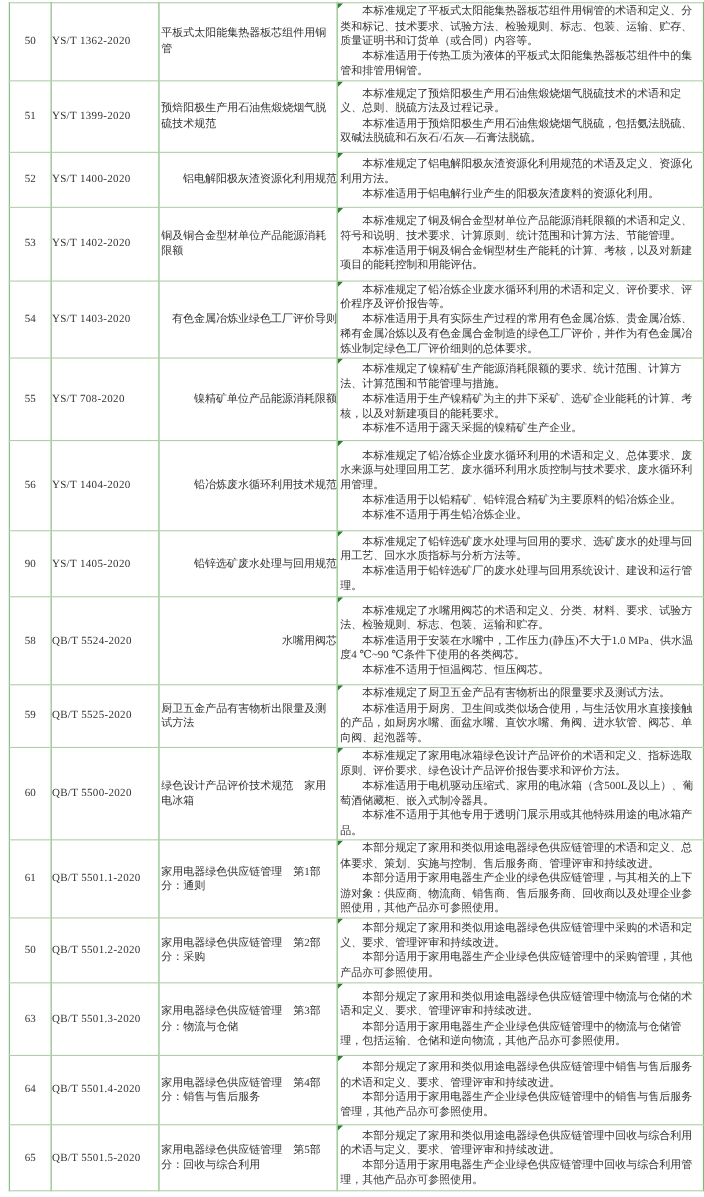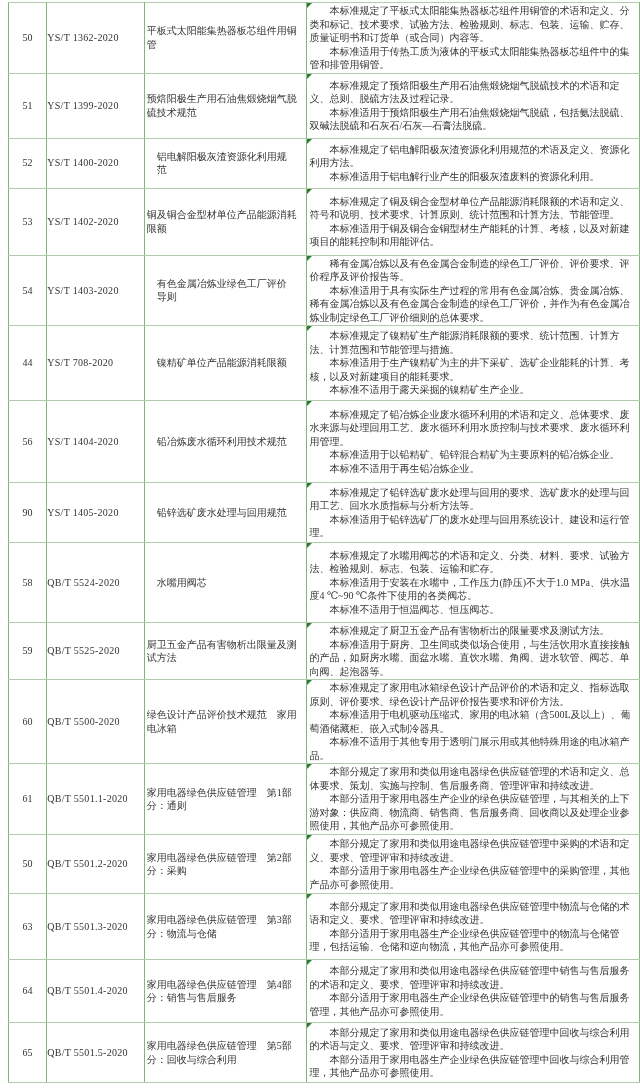--- a/index.html
+++ b/index.html
@@ -32,21 +32,21 @@
     border-left:1px solid var(--border-v);
     border-right:1px solid var(--border-v);
     border-top:1px solid var(--border-h);
     border-bottom:1px solid var(--border-h);
     vertical-align:middle;
     overflow:hidden;
   }
   td.c-no{text-align:center;margin-top:48px;}
   td.c-code{text-align:left;white-space:nowrap;letter-spacing:0.3px;}
   td.c-name{text-align:left;padding:1px 1px 1px 2px;word-break:break-all;}
-  td.c-name.center{text-align:left;padding:1px 12px;}
+  td.c-name.center{text-align:right;padding:1px 0;}
   td.c-desc{
     position:relative;
     padding:1px 1px 1px 2px;
     border-right:none;
     word-break:break-all;
   }
   td.c-desc p{
     text-indent:2em;
     margin:0;
   }
@@ -109,26 +109,26 @@
             <p>本标准规定了铜及铜合金型材单位产品能源消耗限额的术语和定义、符号和说明、技术要求、计算原则、统计范围和计算方法、节能管理。</p>
             <p>本标准适用于铜及铜合金铜型材生产能耗的计算、考核，以及对新建项目的能耗控制和用能评估。</p>
           </td>
         </tr>
         <tr style="height: 68px;">
           <td class="c-no">54</td>
           <td class="c-code">YS/T 1403-2020</td>
           <td class="c-name center">有色金属冶炼业绿色工厂评价导则</td>
           <td class="c-desc">
             <span class="tri"></span>
-            <p>稀有金属冶炼以及有色金属合金制造的绿色工厂评价、评价要求、评价程序及评价报告等。</p>
+            <p>本标准规定了铅冶炼企业废水循环利用的术语和定义、评价要求、评价程序及评价报告等。</p>
             <p>本标准适用于具有实际生产过程的常用有色金属冶炼、贵金属冶炼、稀有金属冶炼以及有色金属合金制造的绿色工厂评价，并作为有色金属冶炼业制定绿色工厂评价细则的总体要求。</p>
           </td>
         </tr>
         <tr style="height: 75px;">
-          <td class="c-no">44</td>
+          <td class="c-no">55</td>
           <td class="c-code">YS/T 708-2020</td>
           <td class="c-name center">镍精矿单位产品能源消耗限额</td>
           <td class="c-desc">
             <span class="tri"></span>
             <p>本标准规定了镍精矿生产能源消耗限额的要求、统计范围、计算方法、计算范围和节能管理与措施。</p>
             <p>本标准适用于生产镍精矿为主的井下采矿、选矿企业能耗的计算、考核，以及对新建项目的能耗要求。</p>
             <p>本标准不适用于露天采掘的镍精矿生产企业。</p>
           </td>
         </tr>
         <tr style="height: 82px;">

